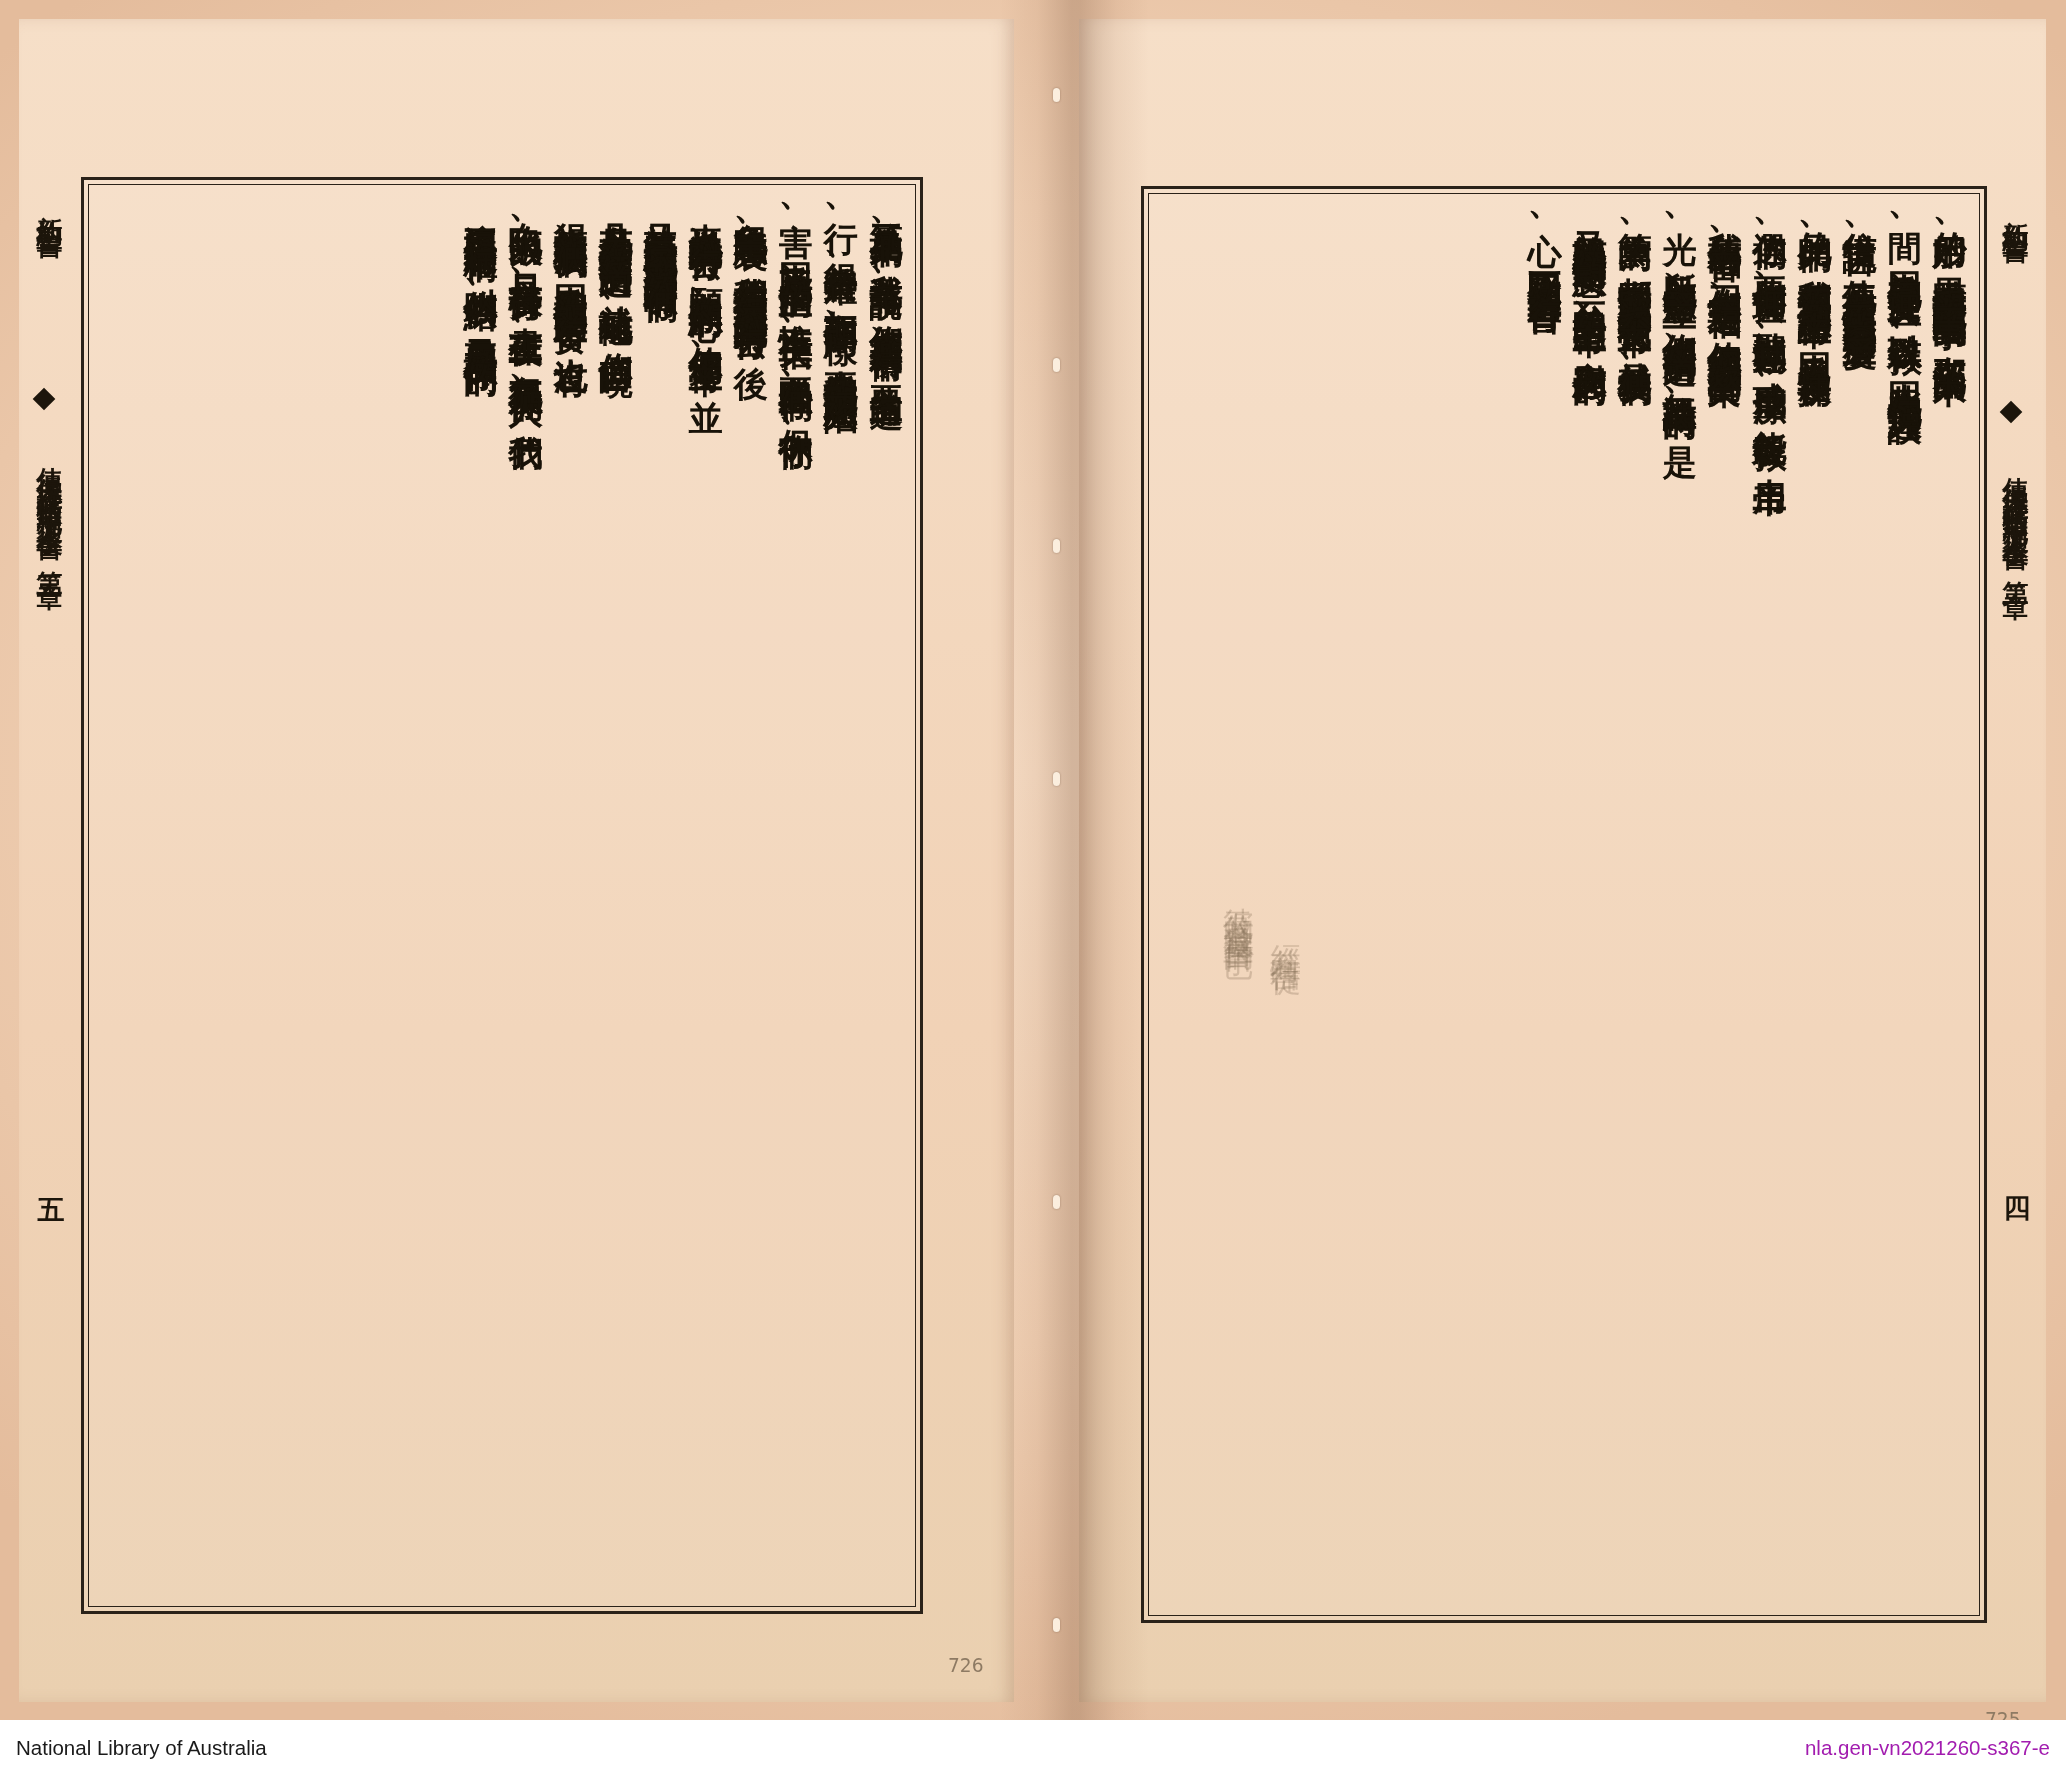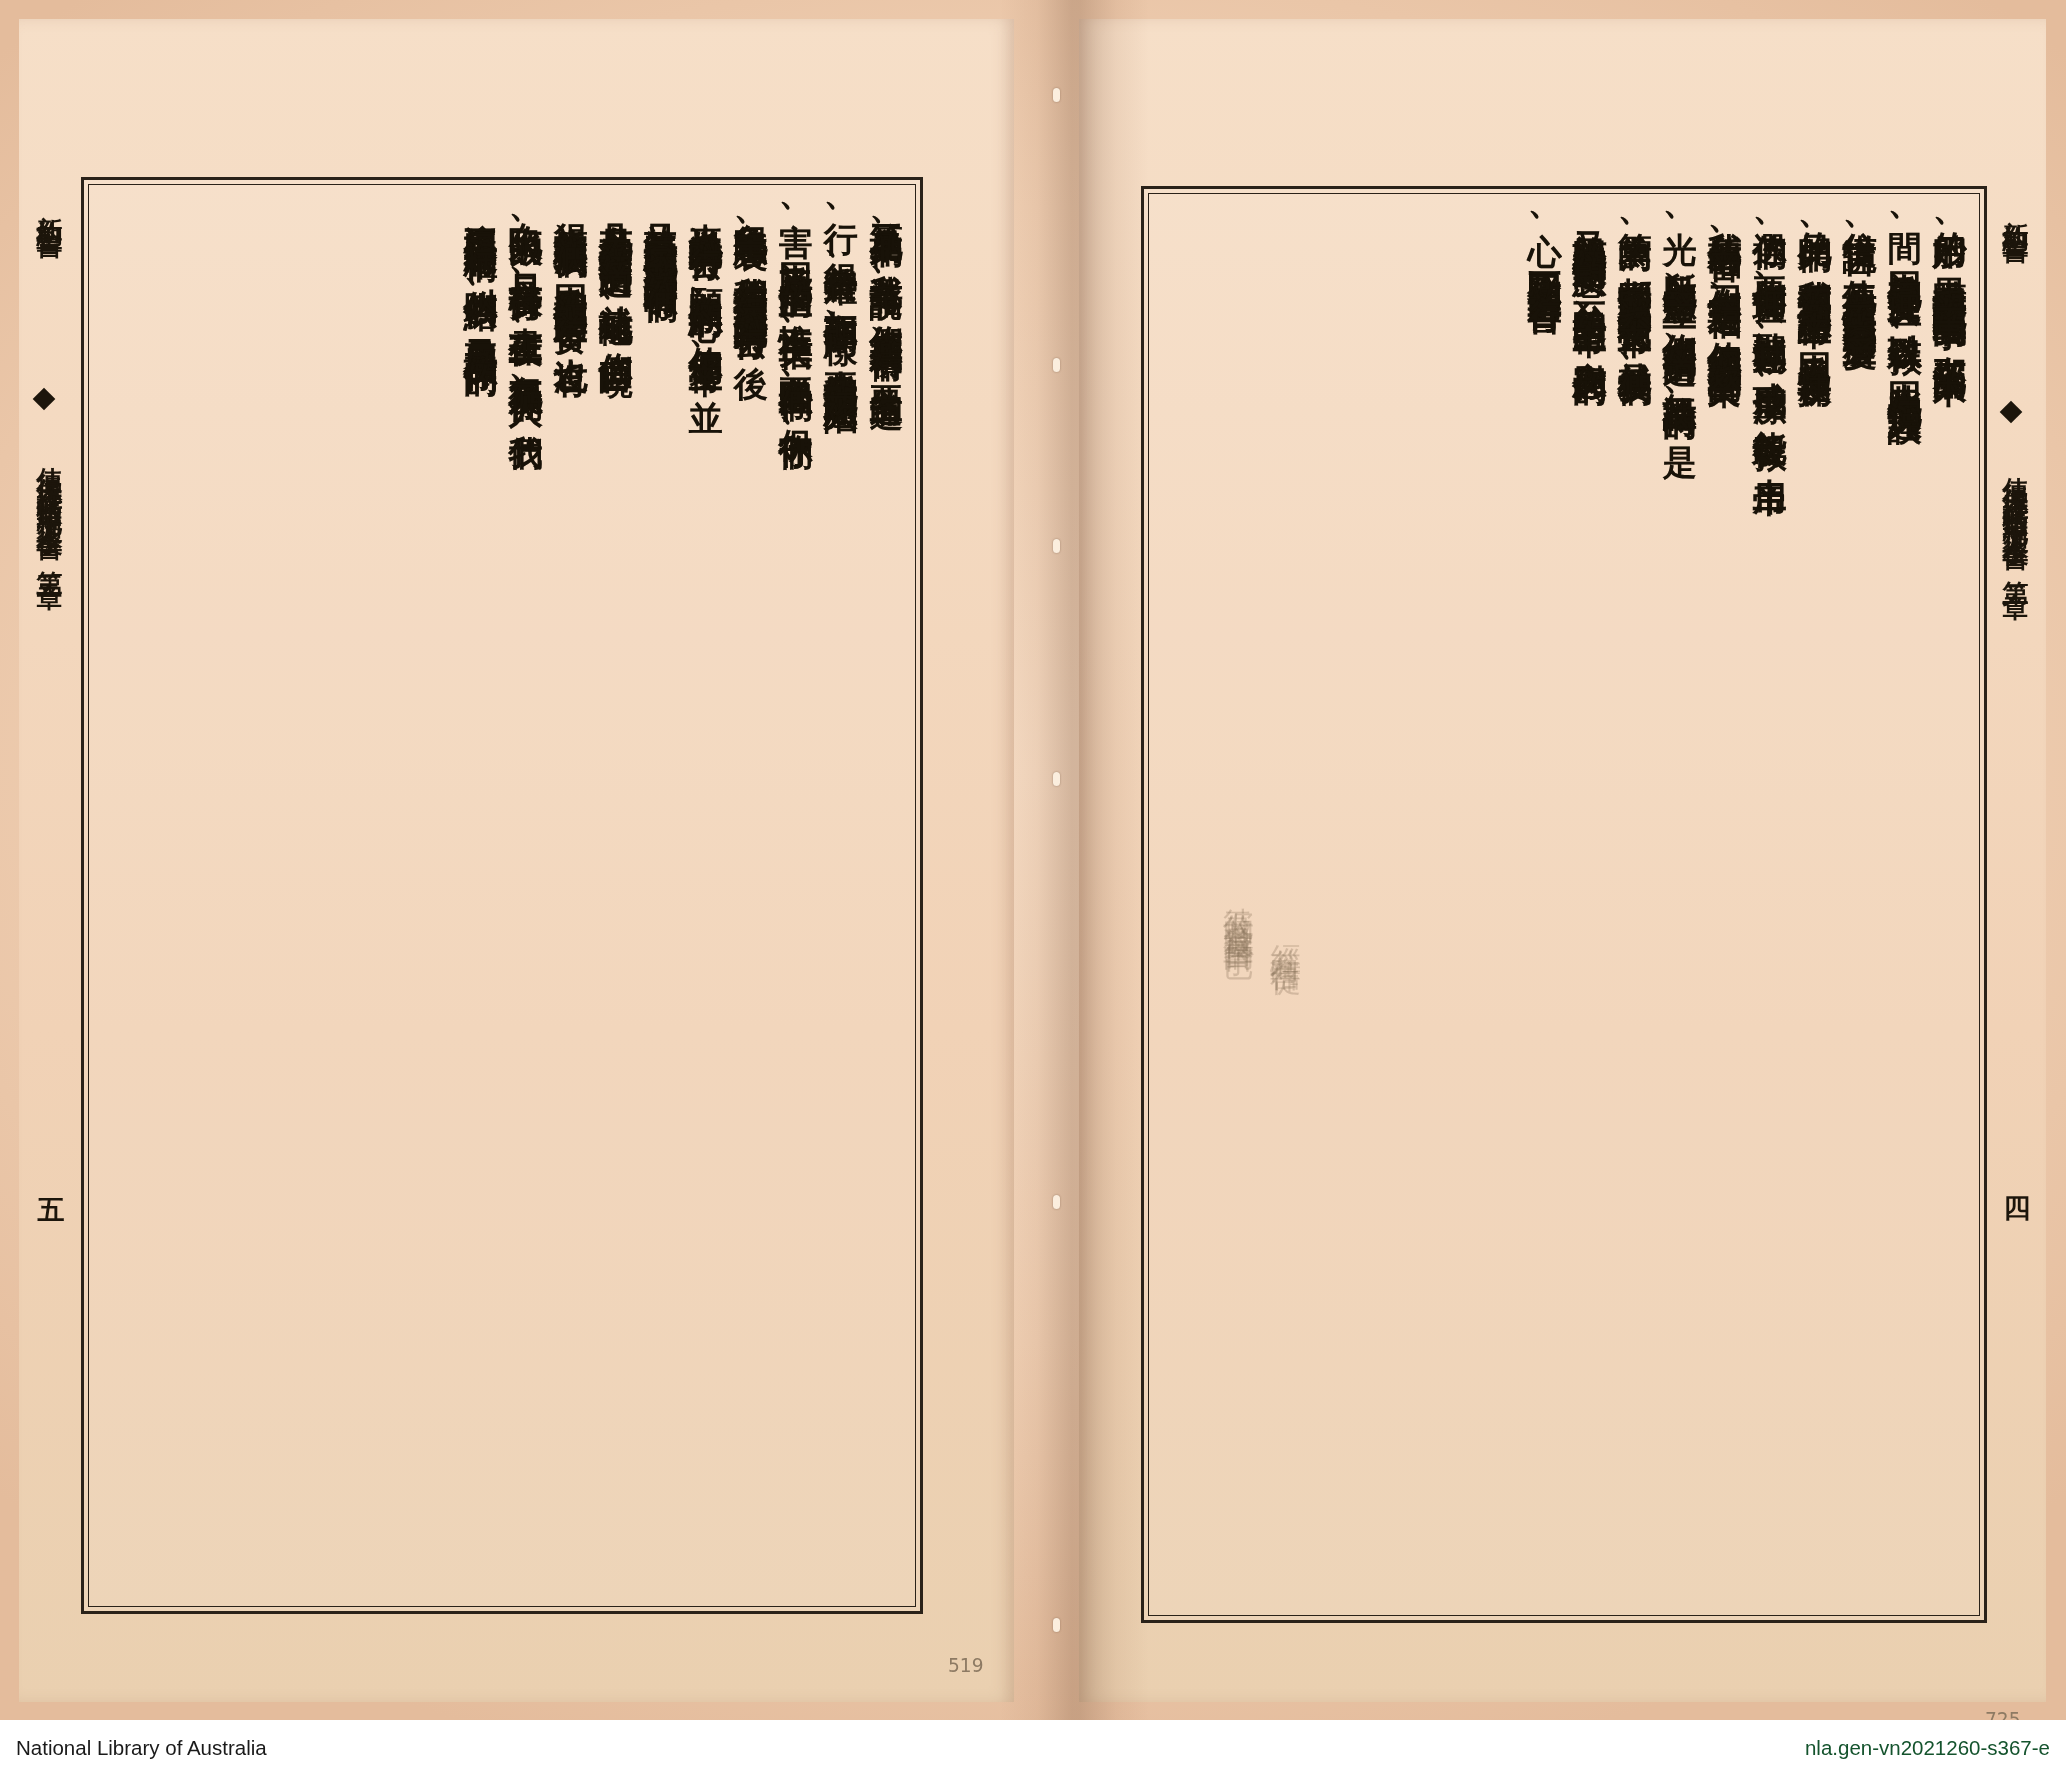--- a/index.html
+++ b/index.html
@@ -171,21 +171,21 @@
     color: #1a1a1a;
     font-size: 20.5px;
     display: flex;
     align-items: center;
     justify-content: space-between;
     padding: 16px 16px;
     box-sizing: border-box;
     font-family: "Liberation Sans", sans-serif;
     text-align: right;
   }
-  .footer .right { color: #14532d; }
+  .footer .right { color: #a21caf; }
 </style>
 </head>
 <body>
 
 <div id="page">
 
   <div class="photo">
 
     <div class="leaf left"></div>
 
@@ -239,21 +239,21 @@
           <div class="col">選你們、要你們信眞理、被聖神感動、成爲聖潔、能彀得救、上帝用</div>
           <div class="col">我所傳的福音、召你們享受這福、使你們得我主耶穌基督的榮</div>
           <div class="col">光、所以兄弟們應當堅立、你們從我所學的道、無論是口傳的、是</div>
           <div class="col">筆寫的、都當固守〇願我主耶穌基督和我父上帝、就是愛我們、</div>
           <div class="col">又施恩賜給我們永遠的安慰、至美的盼望的上帝、安慰你們的</div>
           <div class="col">心、堅固你們一切的善言善行、</div>
         </div>
       </div>
     </div>
 
-    <div class="pencil p726">519</div>
+    <div class="pencil p726">726</div>
     <div class="pencil p725">725</div>
   </div>
 
   <div class="footer">
     <span class="left">National Library of Australia</span>
     <span class="right">nla.gen-vn2021260-s367-e</span>
   </div>
 
 </div>
 

